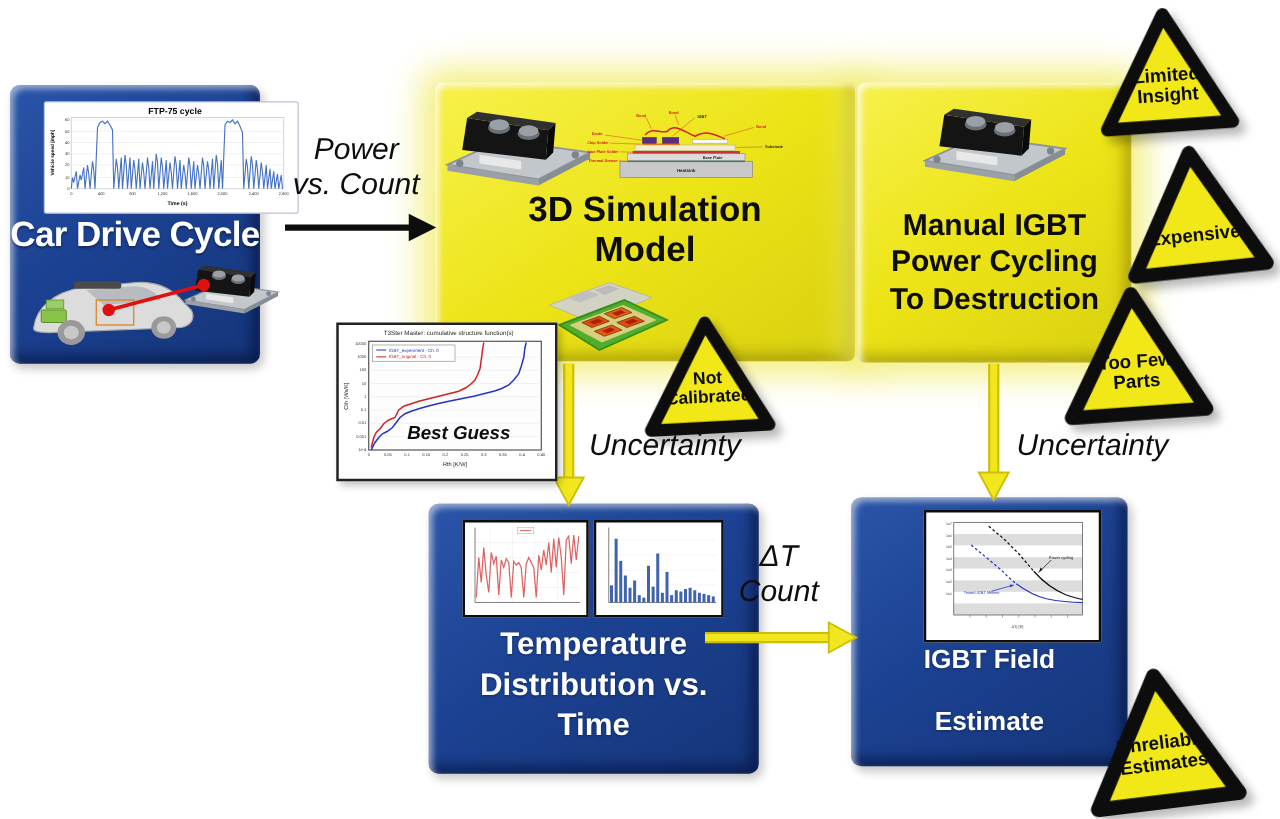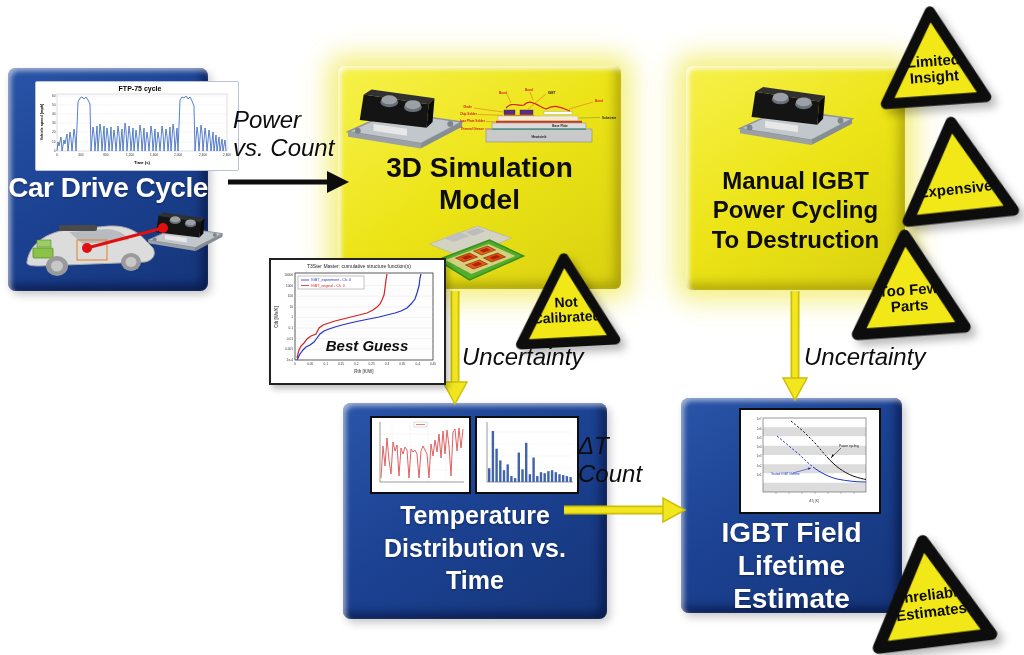--- a/index.html
+++ b/index.html
@@ -28,21 +28,21 @@
   .box-title{
     position:absolute;left:0;right:0;text-align:center;color:#fff;
     font-weight:bold;line-height:1.13;text-shadow:0 1px 2px rgba(0,0,0,.35);
     white-space:nowrap;
   }
   .ybox-title{
     position:absolute;left:0;right:0;text-align:center;color:#0d0d0d;
     font-weight:bold;line-height:1.18;white-space:nowrap;
   }
   .flow-label{
-    position:absolute;font-style:italic;color:#0d0d0d;text-align:left;
+    position:absolute;font-style:italic;color:#0d0d0d;text-align:center;
     line-height:1.16;font-size:24px;z-index:3;white-space:nowrap;
   }
   .warn{position:absolute;z-index:6;}
   .warn svg{width:100%;height:100%;filter:drop-shadow(5px 6px 4px rgba(0,0,0,.28));}
   .warn-label{
     position:absolute;left:0;right:0;text-align:center;font-weight:bold;
     color:#0d0d0d;line-height:1.1;font-size:15px;
   }
   .arrow-svg{position:absolute;z-index:3;overflow:visible;}
   svg text{font-family:"Liberation Sans",sans-serif;}
@@ -143,21 +143,21 @@
 
 <div class="flow-label" style="left:233px;top:106px;width:104px">
   <span>Power</span><br>
   <span>vs. Count</span>
 </div>
 <svg class="arrow-svg" style="left:226px;top:167px;width:124px;height:30px" viewBox="0 0 124 30">
   <line x1="2" y1="15" x2="103" y2="15" stroke="#0d0d0d" stroke-width="5"></line>
   <polygon points="101,4 123,15 101,26" fill="#0d0d0d"></polygon>
 </svg>
 
-<div class="yellowbox" style="left:338px;top:66px;width:283px;height:223px">
+<div class="yellowbox" style="left:348px;top:66px;width:336px;height:223px">
   <svg class="abs" style="left:8px;top:16px;width:118px;height:70px" viewBox="0 0 120 70">
     <use href="#igbt-module"></use>
   </svg>
   <svg class="abs" style="left:122px;top:16px;width:158px;height:66px" viewBox="0 0 158 64">
     <rect x="26" y="46" width="106" height="13" fill="#c9c9c9" stroke="#8a8a8a" stroke-width="0.6"></rect>
     <text x="79" y="54.5" font-size="3.6" font-weight="bold" text-anchor="middle" fill="#222">Heatsink</text>
     <rect x="32" y="45.3" width="94" height="1.4" fill="#1f8a8a"></rect>
     <rect x="32" y="40" width="94" height="5.3" fill="#dcdcdc" stroke="#8a8a8a" stroke-width="0.5"></rect>
     <text x="100" y="44" font-size="3.1" font-weight="bold" text-anchor="middle" fill="#222">Base Plate</text>
     <rect x="36" y="37.8" width="86" height="2" fill="#cc3333"></rect>
@@ -438,23 +438,23 @@
       <polyline fill="none" stroke="#2233cc" stroke-width="1" stroke-dasharray="2.2,1.8" points="36,26 42,31 48,36 54,41 60,46 66,52 72,57"></polyline>
       <path d="M72,57 C80,63 88,67 96,69 C106,71 116,72 125,72" fill="none" stroke="#2233cc" stroke-width="1"></path>
       <line x1="100" y1="38" x2="90" y2="48" stroke="#111" stroke-width="0.6"></line>
       <polygon points="90,48 93,45.5 91.5,44" fill="#111"></polygon>
       <text x="98" y="37" font-size="3.2" fill="#111" text-anchor="start">Power cycling</text>
       <line x1="52" y1="63" x2="70" y2="58" stroke="#2233cc" stroke-width="0.6"></line>
       <polygon points="70,58 66.8,57.5 67.5,60" fill="#2233cc"></polygon>
       <text x="30" y="65" font-size="3.2" fill="#2233cc" text-anchor="start">Tested IGBT lifetime</text>
     </svg>
   </div>
-  <div class="box-title" style="top:118px;font-size:28px;line-height:1.18">
+  <div class="box-title" style="top:118px;font-size:21px;line-height:1.18">
     <span>IGBT Field</span><br>
-    <span>Lifetime</span><br>
+    <br>
     <span>Estimate</span>
   </div>
 </div>
 
 <div class="warn" style="left:862px;top:532px;width:134px;height:120px;transform:rotate(-7deg)">
   <svg viewBox="0 0 120 112">
       <use href="#warn-tri"></use>
     </svg>
   <div class="warn-label" style="top:46%">
     <span>Unreliable</span><br>

